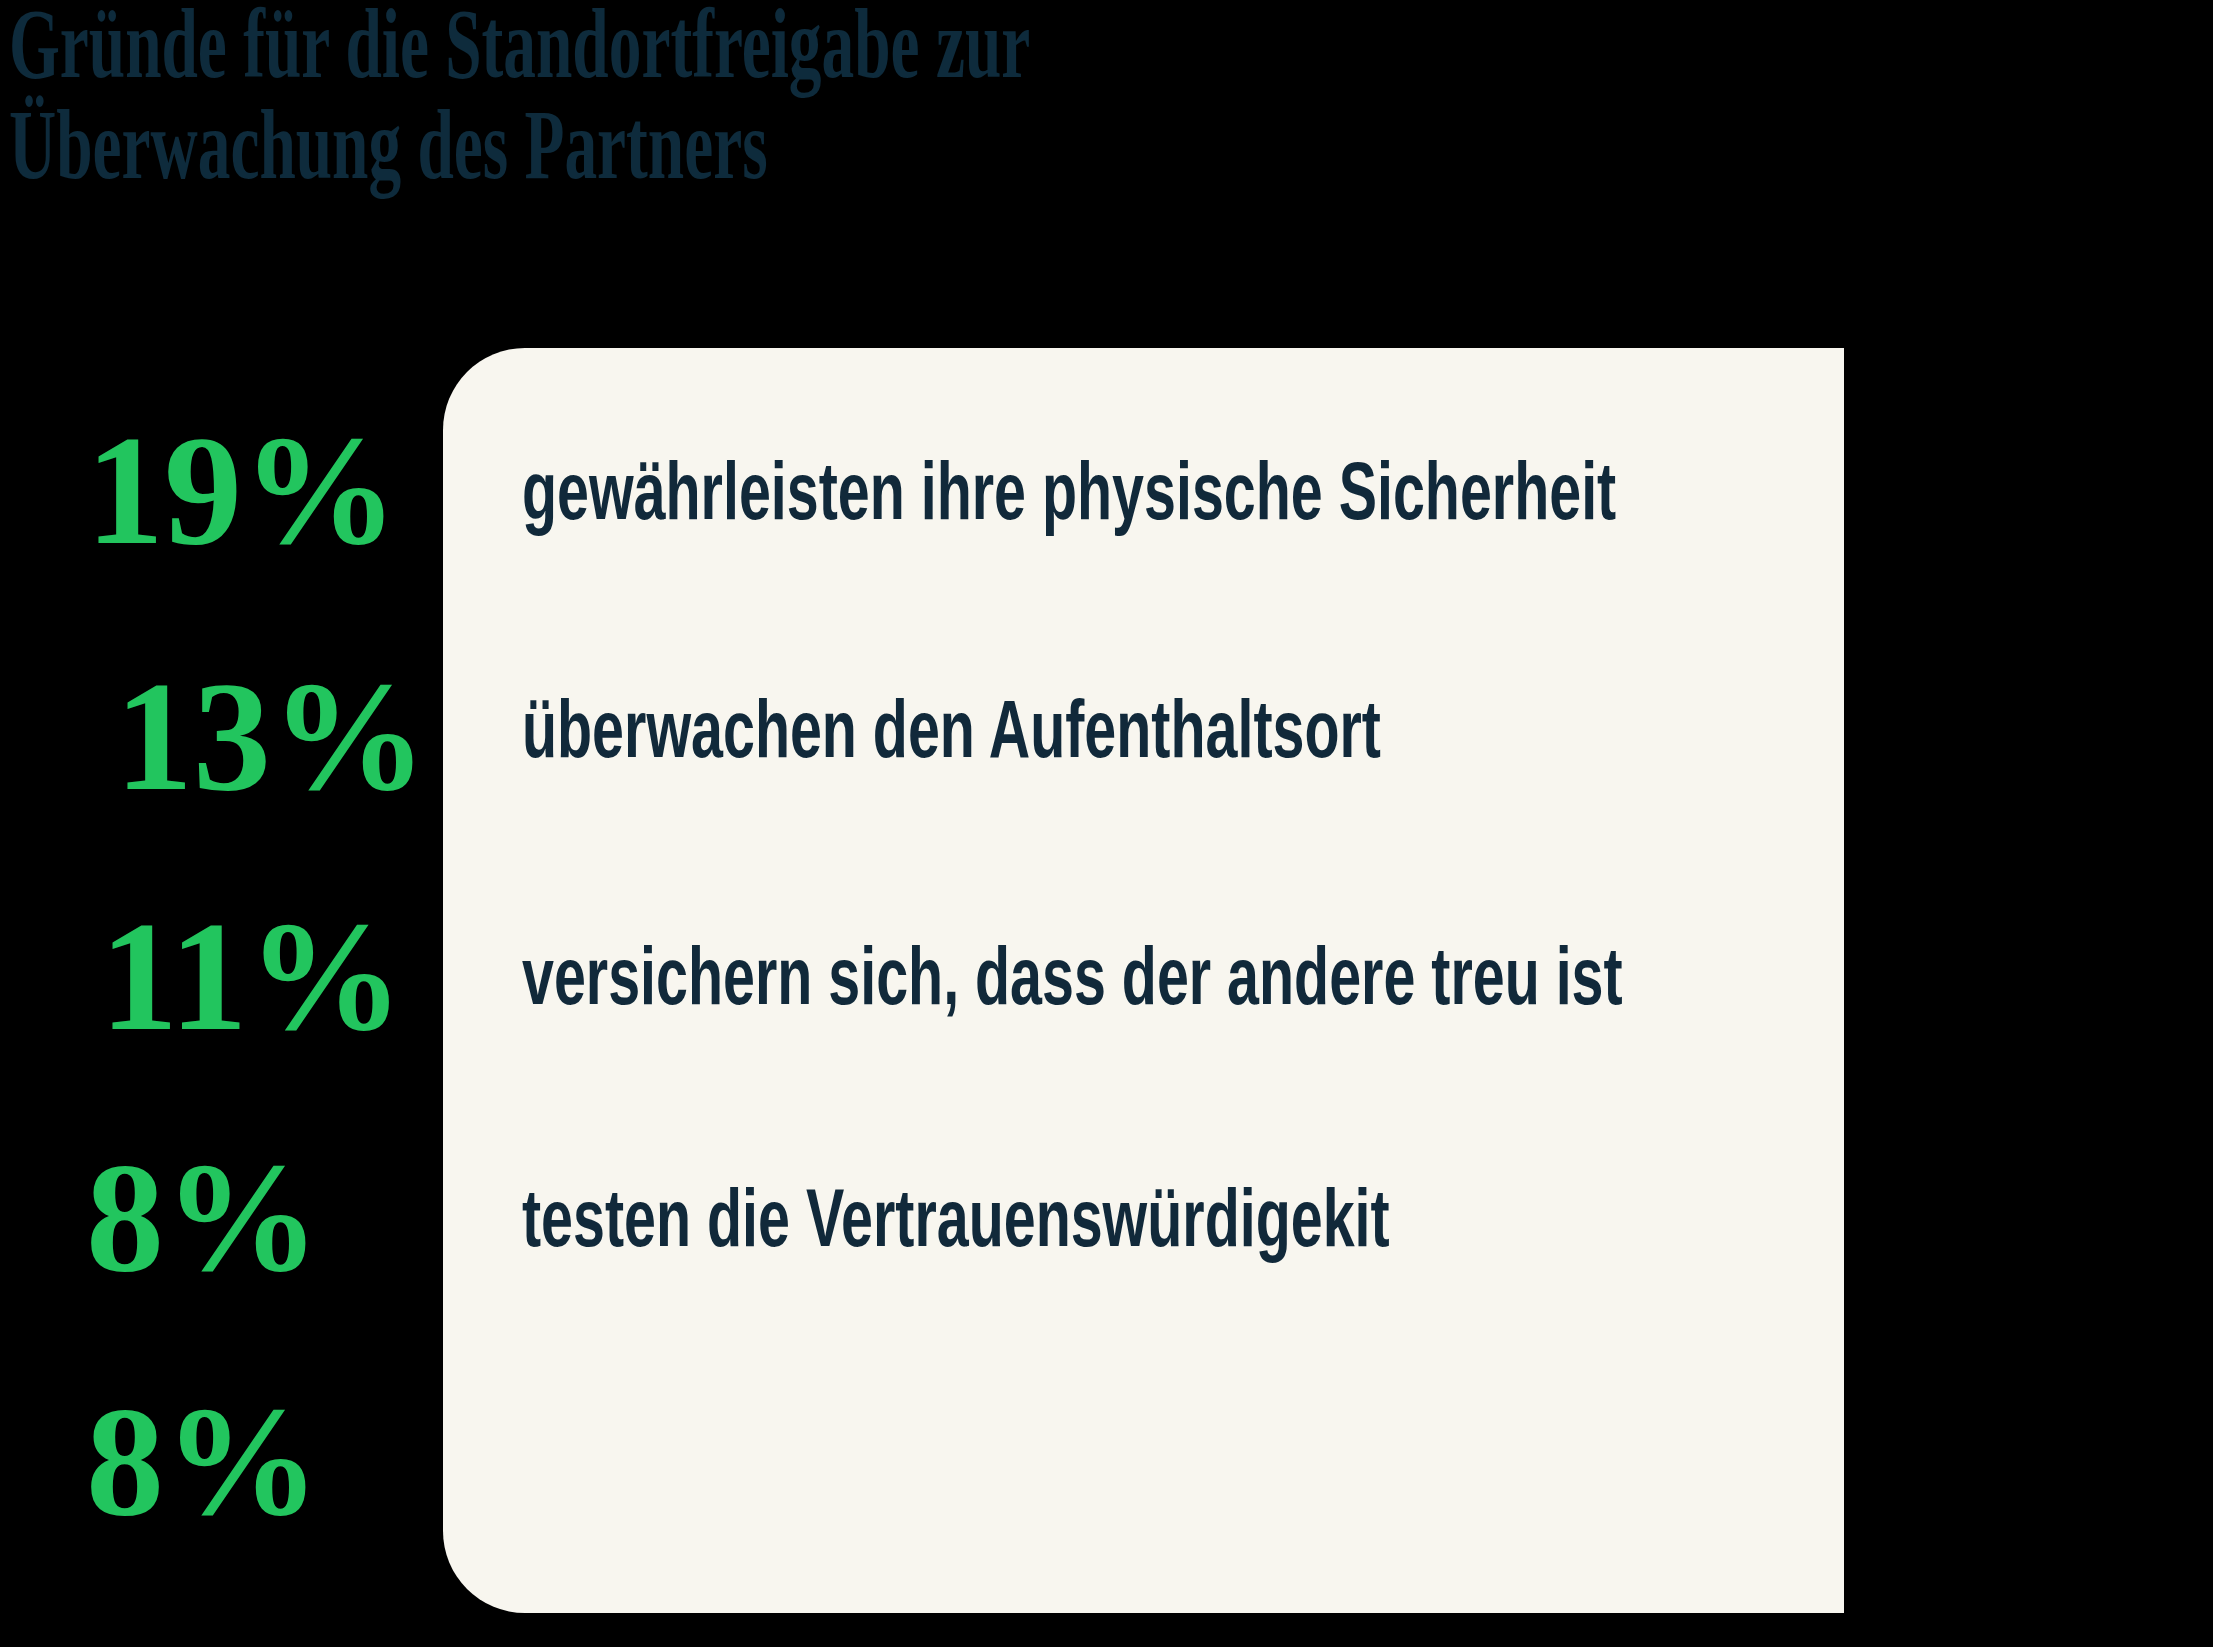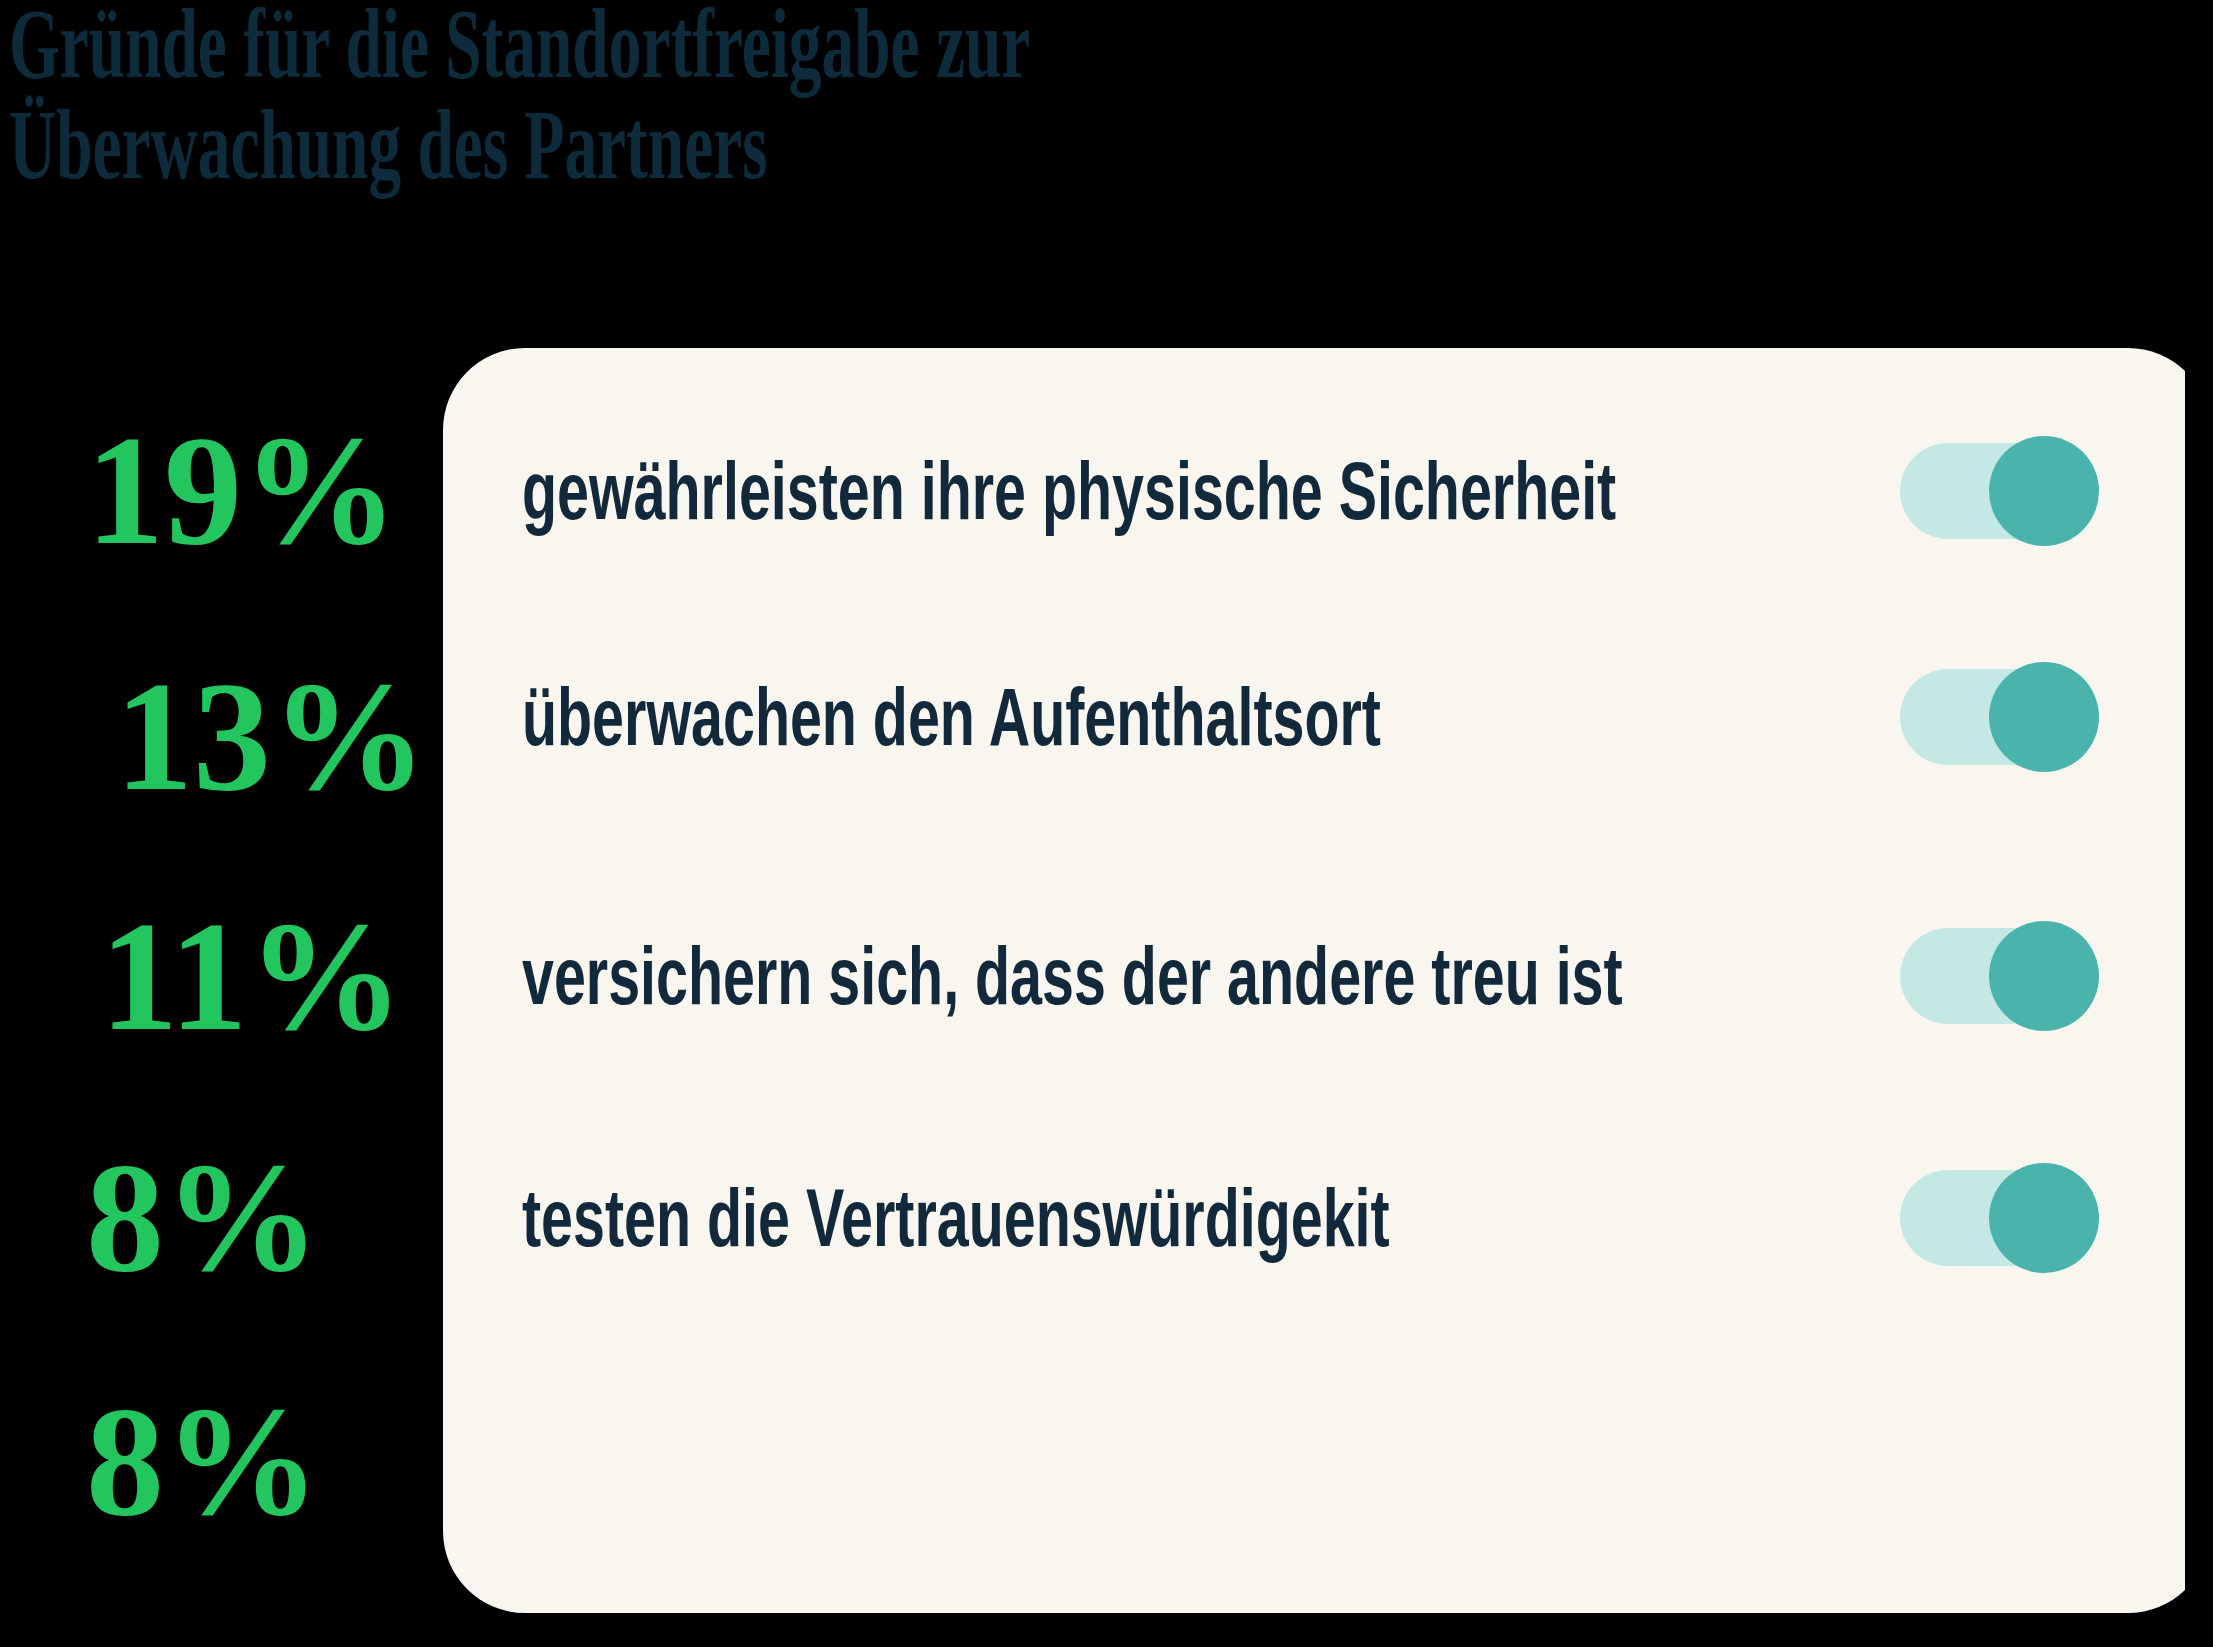--- a/index.html
+++ b/index.html
@@ -1,18 +1,18 @@
 <!DOCTYPE html>
 <html style="font-size:14px"><head>
 <meta charset="utf-8">
 <style>
   html,body{margin:0;padding:0;background:#000;}
   .canvas{
     position:relative;
-    width:2185px;height:1647px;
+    width:1844px;height:1647px;
     background:#000;
     overflow:hidden;
     font-family:"Liberation Sans", sans-serif;
   }
   
   .title{
     position:absolute;
     left:8.6px;top:-7px;
     color:#0e2b3c;
     font-family:"Liberation Serif", serif;
@@ -48,21 +48,21 @@
     width:1767px;height:1265px;
     background:#f8f6ef;
     border-radius:82px;
   }
   .row{
     position:absolute;
     left:0;width:100%;height:138px;
     display:flex;align-items:center;
   }
   .row-0{top:74px;padding-left:32px;}
-  .row-1{top:300px;}
+  .row-1{top:312px;}
   .row-2{top:559px;}
   .row-3{top:801px;}
   .row-4{top:1045px;}
   .row-label{
     position:absolute;
     left:79px;
     color:#11293a;
     font-weight:700;
     font-size:82px;
     line-height:1;

